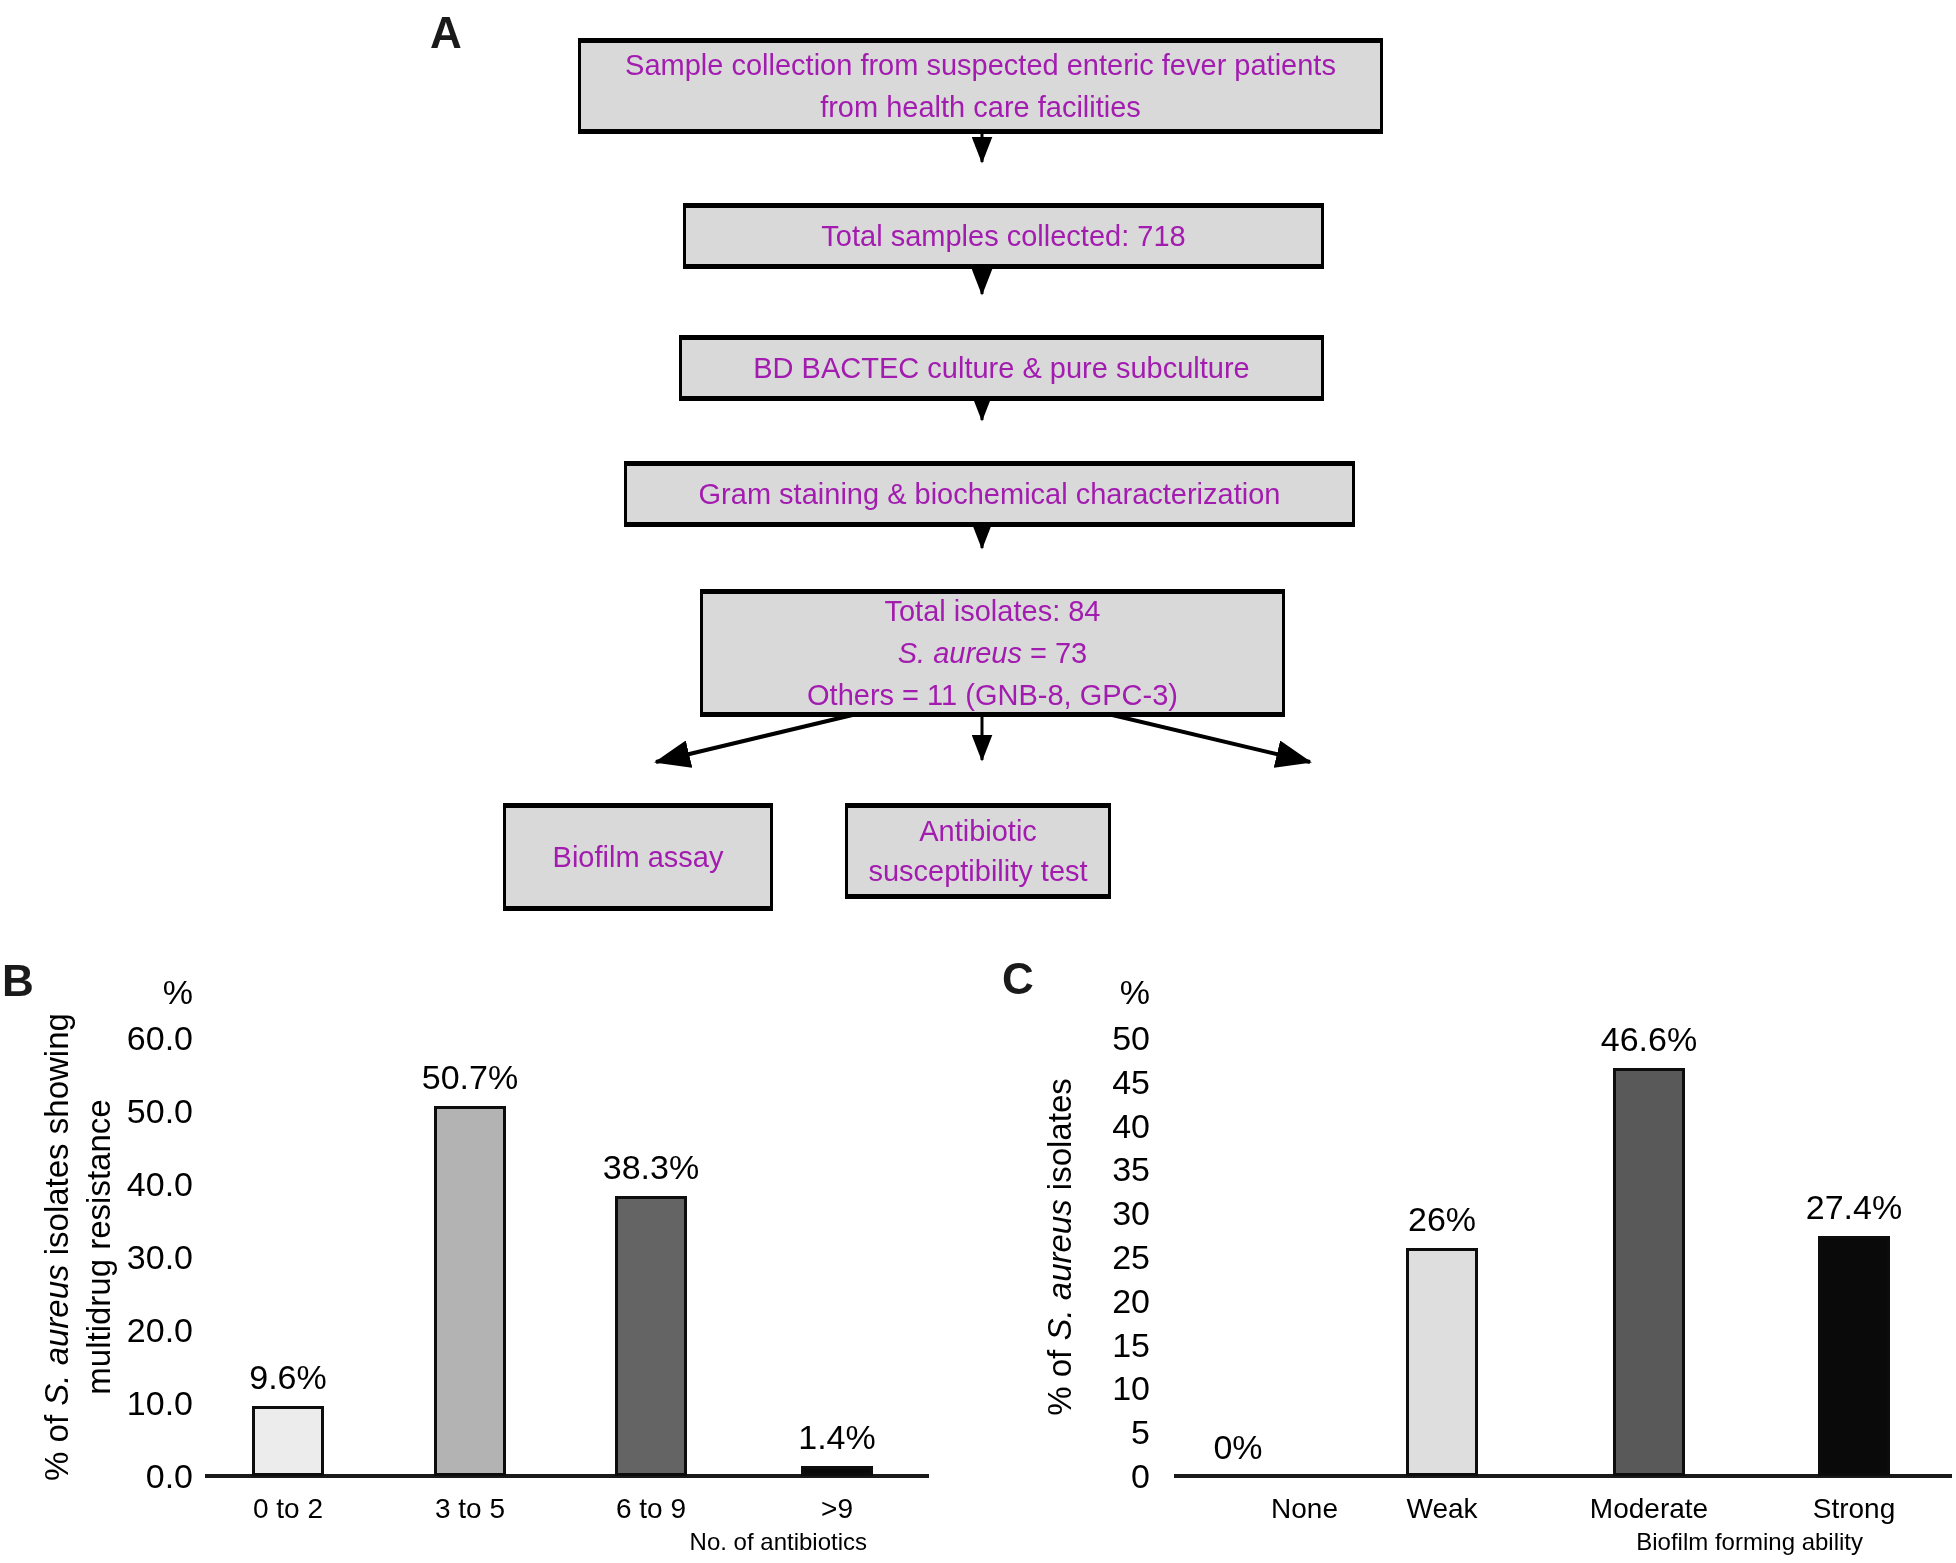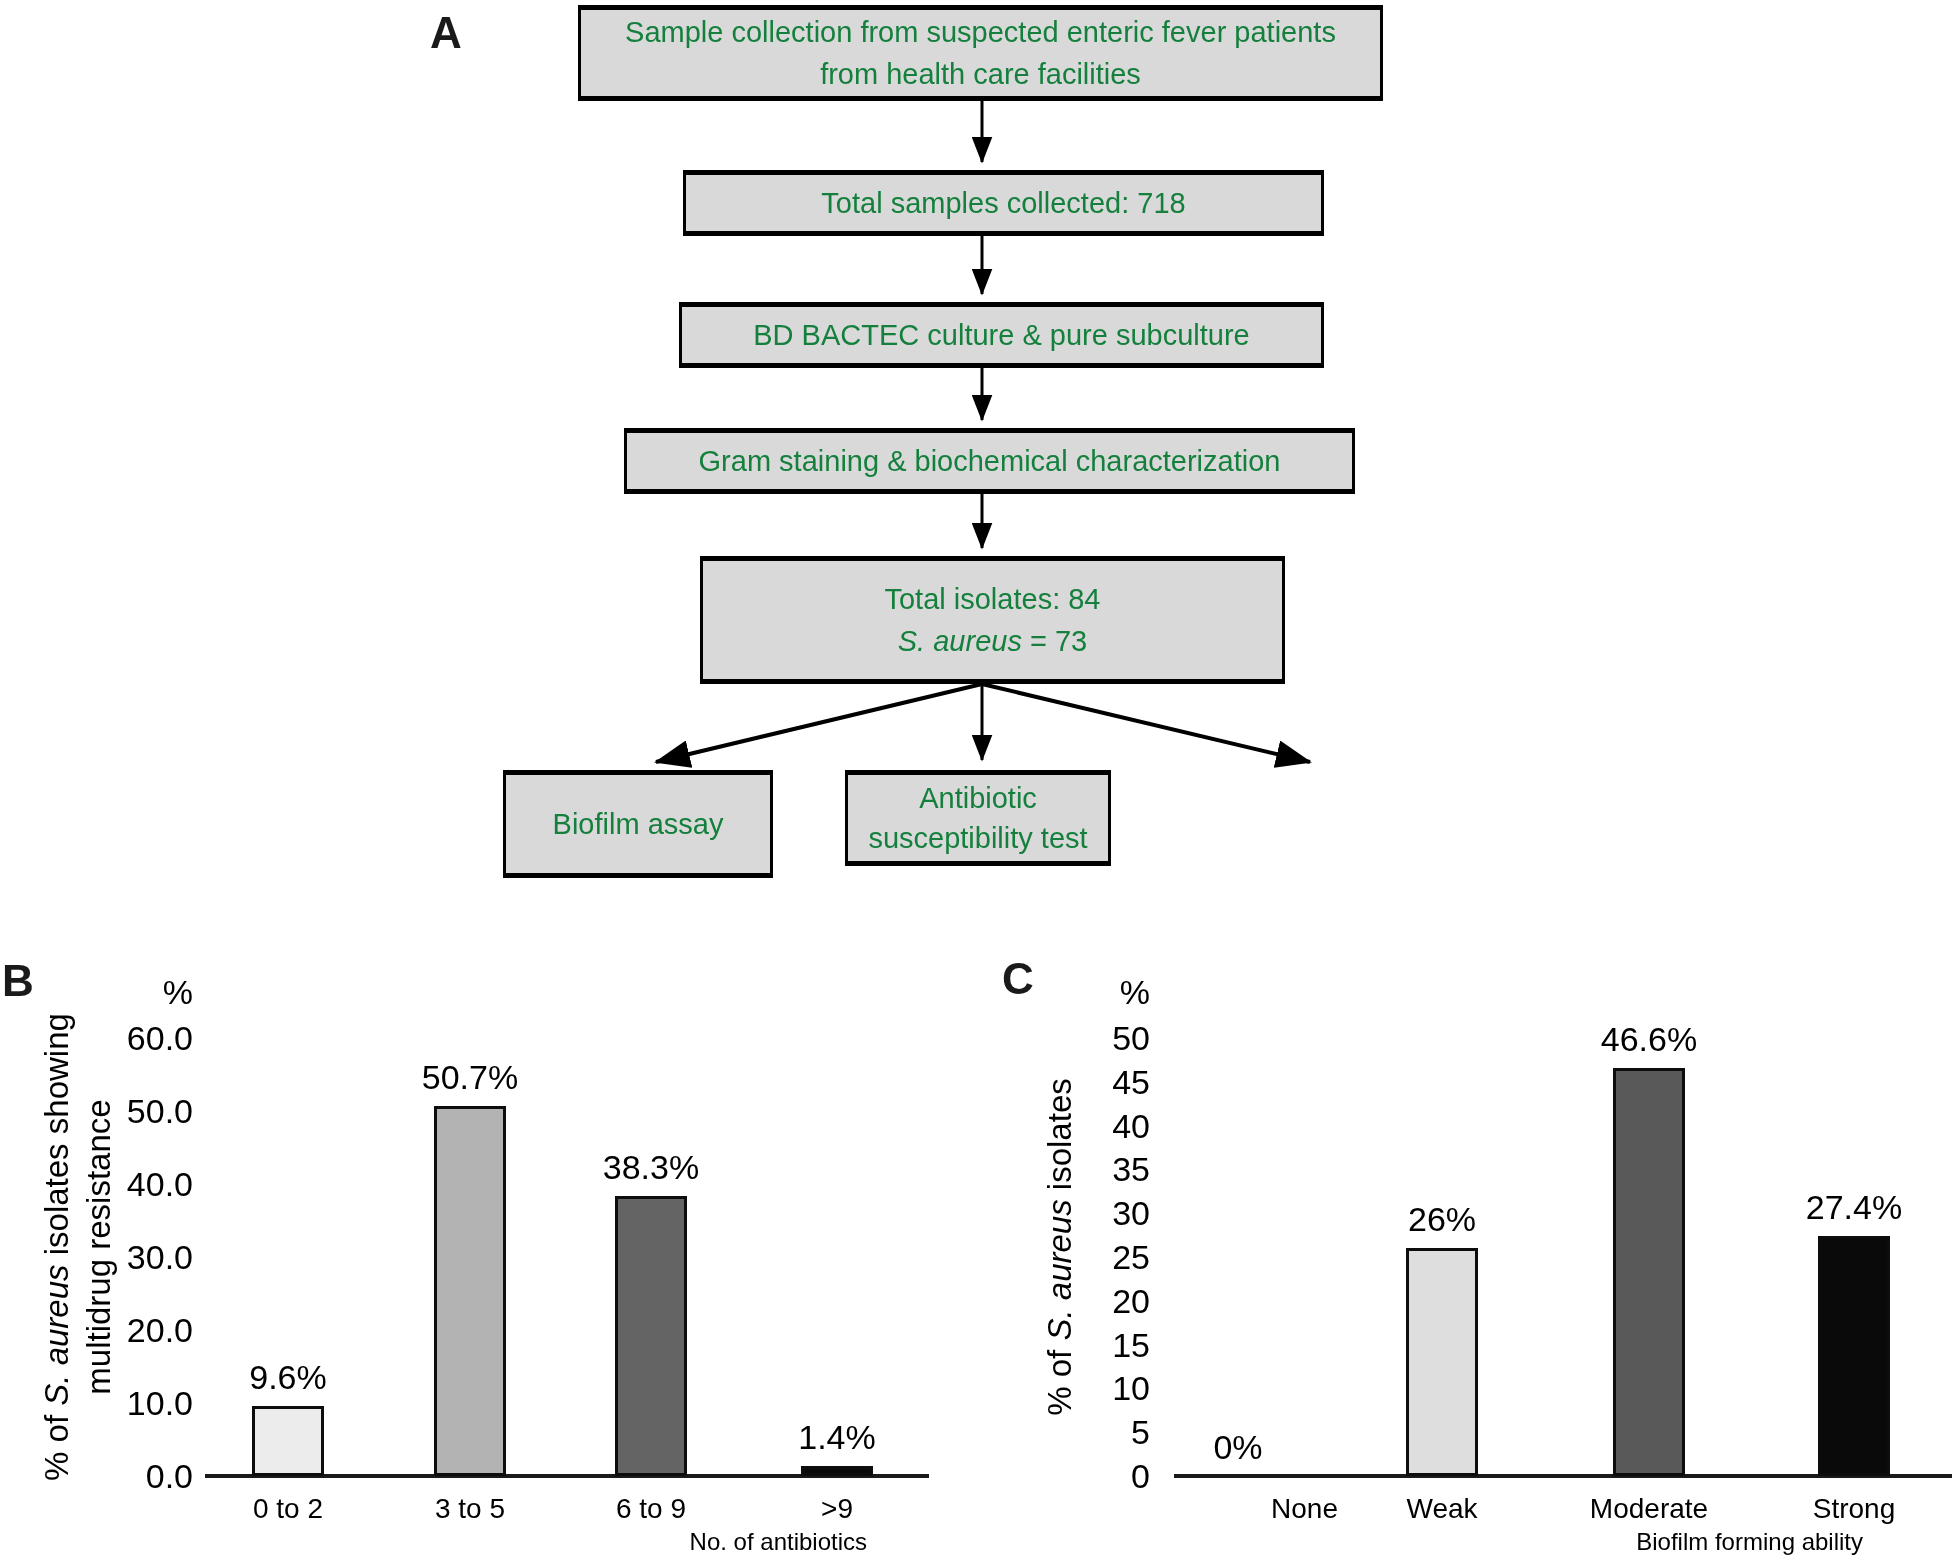--- a/index.html
+++ b/index.html
@@ -7,21 +7,21 @@
     position:relative;width:1956px;height:1563px;background:#fff;overflow:hidden;
     font-family:"Liberation Sans","DejaVu Sans",sans-serif;color:#000;
   }
   .abs{position:absolute;}
   .panel-label{position:absolute;font-size:44px;font-weight:bold;color:#1a1a1a;}
   
   .fbox{
     position:absolute;background:#d9d9d9;border:3px solid #000;
     border-top-width:5px;border-bottom-width:5px;box-sizing:border-box;
     display:flex;flex-direction:column;align-items:center;justify-content:center;
-    font-size:29px;line-height:42px;text-align:center;color:#15803d;
+    font-size:29px;line-height:42px;text-align:center;color:#a21caf;margin-top:33px;
   }
   .fbox .ln{white-space:nowrap;}
   #flow-arrows{position:absolute;left:0;top:0;width:1956px;height:1563px;pointer-events:none;}
   
   .axis-line{position:absolute;background:#1a1a1a;}
   .tick{position:absolute;width:170px;text-align:right;font-size:34px;line-height:40px;}
   .pct-label{position:absolute;width:170px;text-align:right;font-size:34px;line-height:40px;}
   .bar{position:absolute;box-sizing:border-box;border:3px solid #0d0d0d;}
   .val-label{position:absolute;width:200px;text-align:center;font-size:34px;line-height:38px;white-space:nowrap;}
   .cat-label{position:absolute;width:200px;text-align:center;font-size:28px;line-height:38px;white-space:nowrap;}
@@ -67,20 +67,21 @@
     <div class="ln">BD BACTEC culture &amp; pure subculture</div>
   </div>
 
   <div class="fbox" style="left:624px;top:428px;width:731px;height:66px;">
     <div class="ln">Gram staining &amp; biochemical characterization</div>
   </div>
 
   <div class="fbox" style="left:700px;top:556px;width:585px;height:128px;">
     <div class="ln">Total isolates: 84</div>
     <div class="ln"><i>S. aureus</i> = 73</div>
+    <div class="ln">Others = 11 (GNB-8, GPC-3)</div>
   </div>
 
   <div class="fbox" style="left:503px;top:770px;width:270px;height:108px;">
     <div class="ln">Biofilm assay</div>
   </div>
 
   <div class="fbox" style="left:845px;top:770px;width:266px;height:96px;font-size:29px;line-height:40px;">
     <div class="ln">Antibiotic</div>
     <div class="ln">susceptibility test</div>
   </div>

